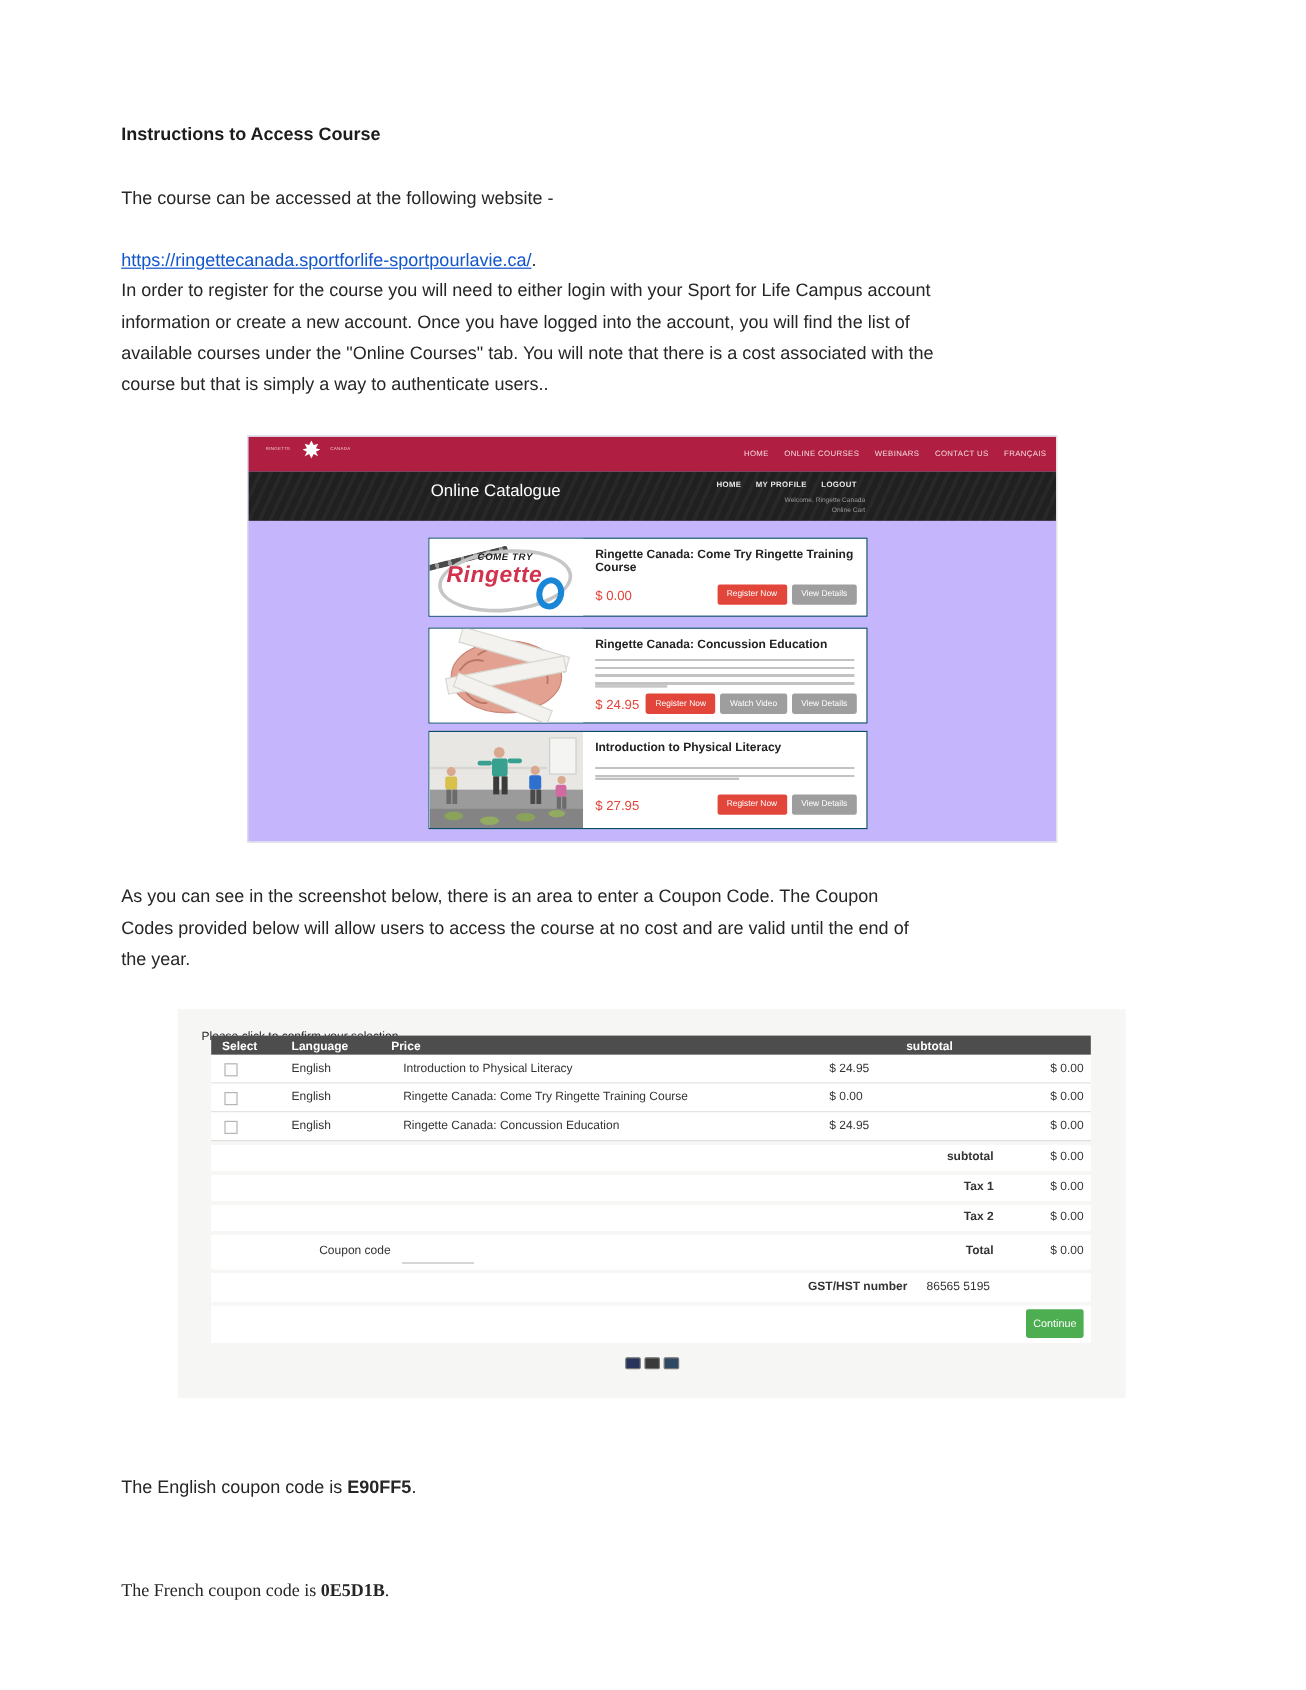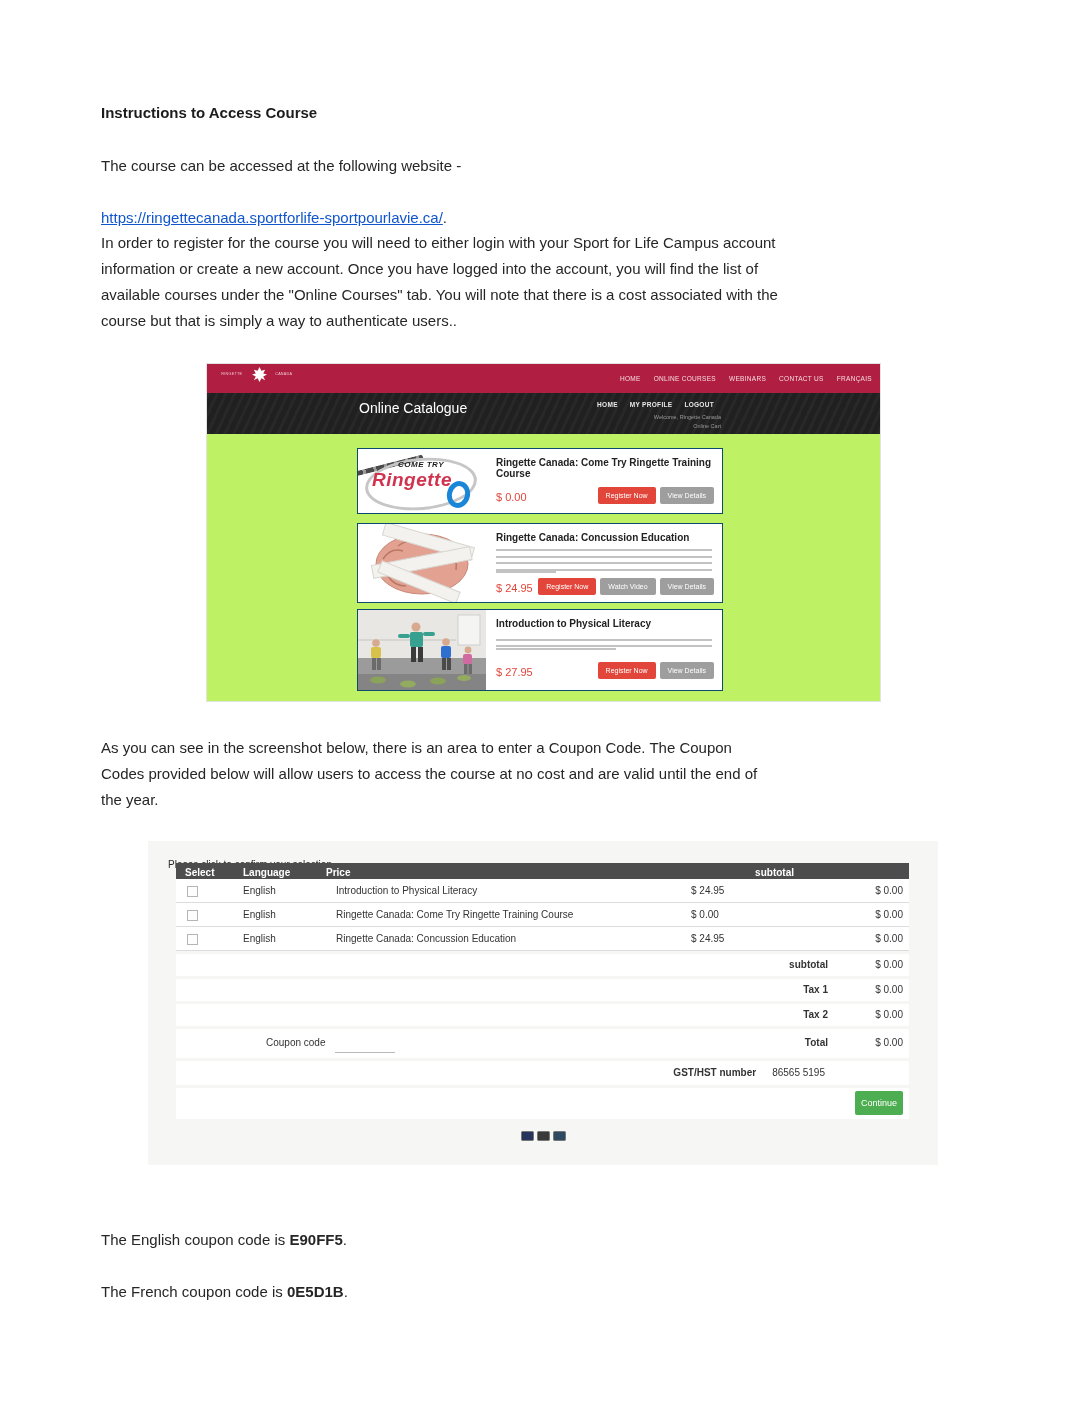--- a/index.html
+++ b/index.html
@@ -6,21 +6,21 @@
   .page{position:relative;width:1088px;height:1408px;background:#fff;
         font-family:"Liberation Sans",sans-serif;color:#262626;}
   .abs{position:absolute;}
   .doc-h1{font-size:15px;font-weight:bold;color:#1c1c1c;}
   .doc-p{font-size:15px;line-height:26px;white-space:pre-line;}
   a.doc-link{color:#1155cc;text-decoration:underline;}
   .bold{font-weight:bold;}
 
   
   .shot1{left:206px;top:363px;width:675px;height:339px;overflow:hidden;
-         border:1px solid #e3e3e3;box-sizing:border-box;background:#bef264;}
+         border:1px solid #e3e3e3;box-sizing:border-box;background:#c4b5fd;}
   .s1-header{position:absolute;left:0;top:0;width:100%;height:29px;background:#b01e41;}
   .s1-brand{position:absolute;left:8px;top:3px;display:flex;align-items:center;gap:3px;}
   .brand-txt{font-size:6px;transform:scale(.62);transform-origin:center;color:#eec3cf;
              letter-spacing:.4px;white-space:nowrap;line-height:7px;text-align:center;}
   .s1-nav{position:absolute;right:8px;top:0;height:29px;display:flex;align-items:center;gap:13px;}
   .s1-nav span{font-size:6.5px;color:#f5dbe2;letter-spacing:.3px;cursor:pointer;}
   .s1-dark{position:absolute;left:0;top:29px;width:100%;height:41px;background:#202020;
            background-image:repeating-linear-gradient(115deg,rgba(255,255,255,.035) 0 3px,rgba(0,0,0,0) 3px 8px);}
   .s1-title{position:absolute;left:152px;top:7px;font-size:14px;color:#fff;}
   .s1-usernav{position:absolute;right:166px;top:8px;display:flex;gap:12px;}
@@ -300,17 +300,17 @@
       <span class="pay-card pc1"></span>
       <span class="pay-card pc2"></span>
       <span class="pay-card pc3"></span>
     </div>
   </div>
 
   <div class="abs doc-p" style="left:101px;top:1201px;">
     <span>The English coupon code is </span><span class="bold">E90FF5</span><span>.</span>
   </div>
 
-  <div class="abs doc-p" style="left:101px;top:1253px;">
+  <div class="abs doc-p" style="left:101px;top:1287px;font-family:Liberation Serif, serif;">
     <span>The French coupon code is </span><span class="bold">0E5D1B</span><span>.</span>
   </div>
 
 </div>
 
 </body></html>

